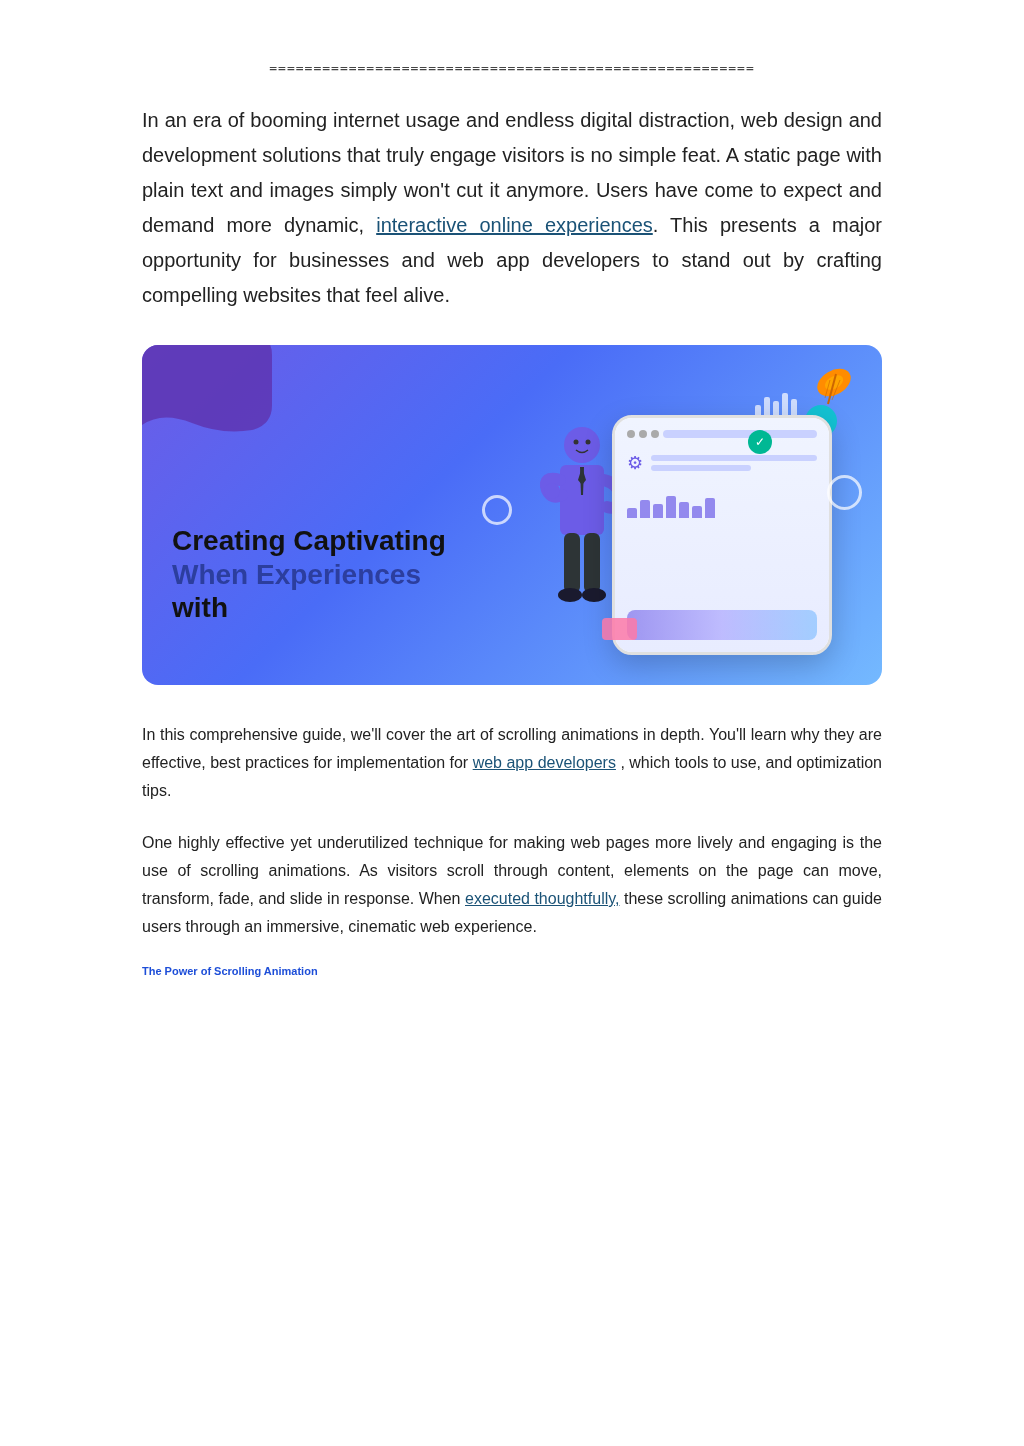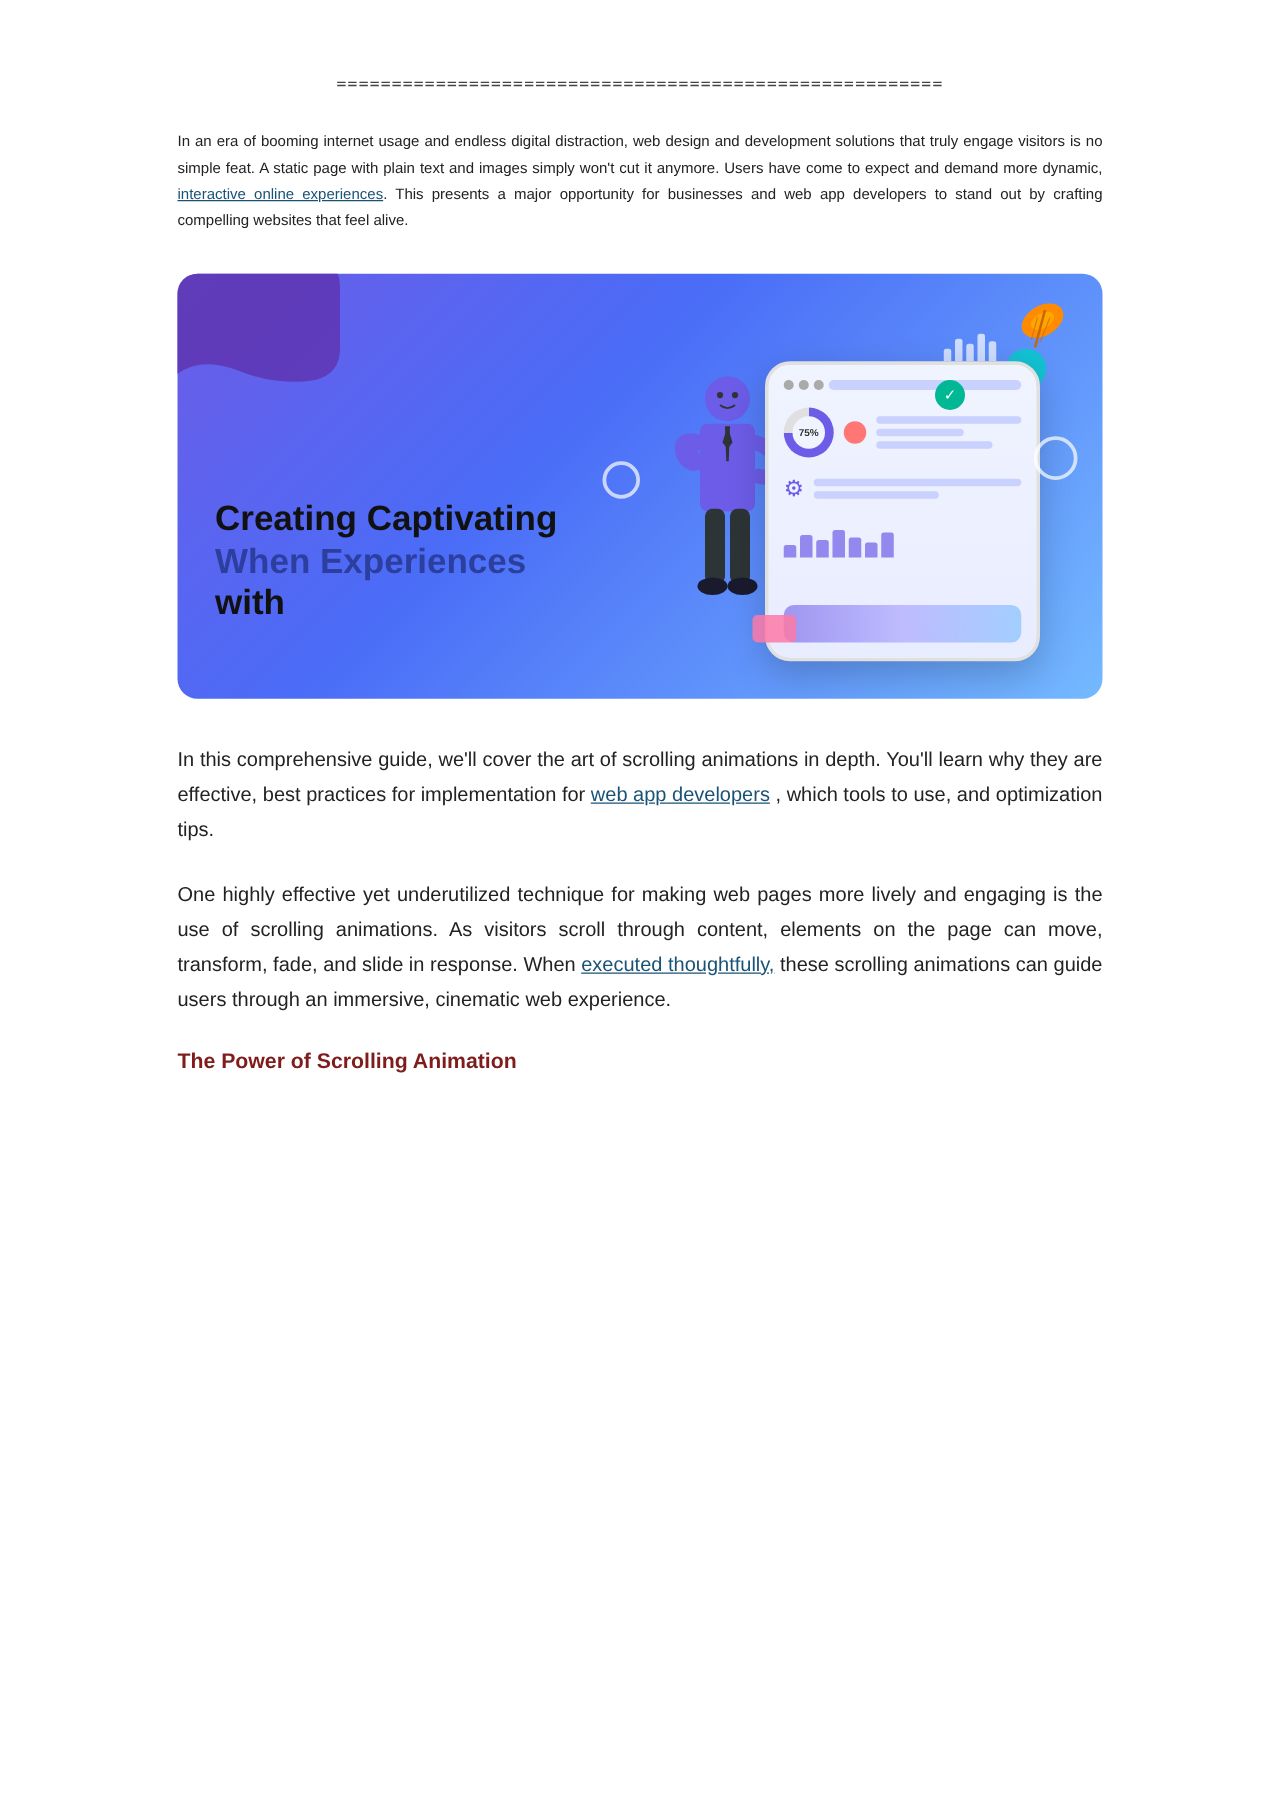--- a/index.html
+++ b/index.html
@@ -35,21 +35,21 @@
     .divider-line {
       text-align: center;
       font-size: 13px;
       color: #444444;
       letter-spacing: 1px;
       margin-bottom: 28px;
       font-family: monospace;
     }
 
     .intro-paragraph {
-      font-size: 12px;
+      font-size: 20px;
       line-height: 1.75;
       text-align: justify;
       margin-bottom: 32px;
       font-family: Arial, sans-serif;
       color: #222222;
     }
 
     .intro-paragraph a {
       color: #1a5276;
       text-decoration: underline;
@@ -385,24 +385,24 @@
       font-family: Arial, sans-serif;
       color: #222222;
     }
 
     .body-paragraph a {
       color: #1a5276;
       text-decoration: underline;
     }
 
     .section-heading {
-      font-size: 17px;
+      font-size: 11px;
       font-weight: bold;
       font-family: Arial, sans-serif;
-      color: #7f1d1d;
+      color: #1d4ed8;
       margin-bottom: 16px;
       margin-top: 8px;
     }
 
   </style>
 </head>
 <body>
 
 <div class="page-container">
 
@@ -494,33 +494,20 @@
           <div class="device-main">
             <div class="device-screen">
 
               <div class="device-topbar">
                 <div class="device-dot"></div>
                 <div class="device-dot"></div>
                 <div class="device-dot"></div>
                 <div class="device-bar-item"></div>
               </div>
 
-              <div class="device-progress-row">
-                <div class="progress-circle">
-                  <div class="progress-circle-inner">
-                    <span>75%</span>
-                  </div>
-                </div>
-                <div class="device-color-dot"></div>
-                <div class="device-mini-bars">
-                  <div class="device-mini-bar"></div>
-                  <div class="device-mini-bar short"></div>
-                  <div class="device-mini-bar" style="width:80%"></div>
-                </div>
-              </div>
 
               <div class="device-gear-row">
                 <span class="gear-icon-small">⚙</span>
                 <div class="device-mini-bars">
                   <div class="device-mini-bar"></div>
                   <div class="device-mini-bar short"></div>
                 </div>
               </div>
 
               <div class="device-stats">

